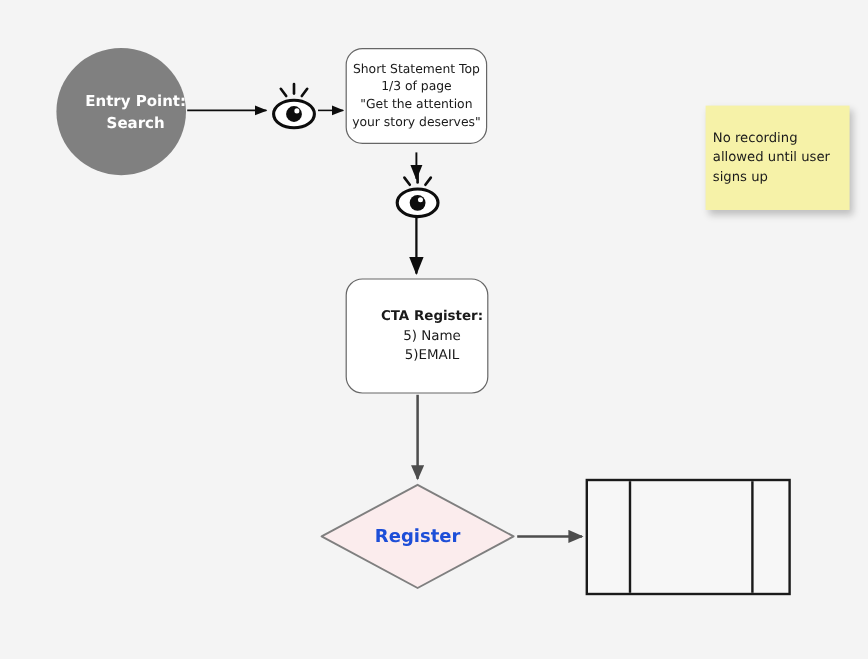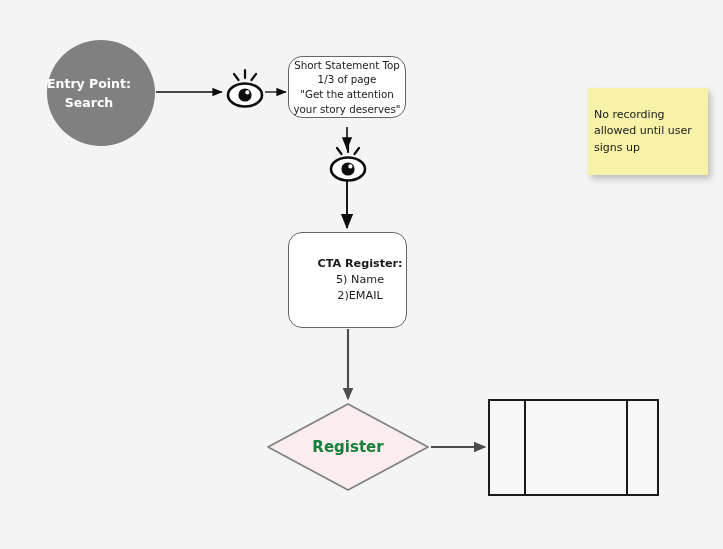--- a/index.html
+++ b/index.html
@@ -26,21 +26,21 @@
   
   #entry-circle {
     left: 47px;
     top: 40px;
     width: 108px;
     height: 106px;
     border-radius: 50%;
     background: #808080;
     display: flex;
     align-items: center;
-    justify-content: flex-start;
+    justify-content: flex-end;
     text-align: center;
   }
   #entry-circle .label {
     color: #ffffff;
     font-size: 12.5px;
     font-weight: bold;
     line-height: 1.55;
     white-space: pre-line;
   }
 
@@ -49,23 +49,23 @@
     background: #ffffff;
     border: 1.4px solid #666666;
     border-radius: 14px;
     display: flex;
     align-items: center;
     justify-content: center;
     text-align: center;
   }
   #statement-box {
     left: 288px;
-    top: 56px;
+    top: 40px;
     width: 118px;
-    height: 62px;
+    height: 80px;
   }
   #statement-box .label {
     color: #1a1a1a;
     font-size: 10.3px;
     line-height: 1.42;
     white-space: pre-line;
     padding: 0 4px;
   }
   #cta-box {
     left: 288px;
@@ -95,21 +95,21 @@
     position: absolute;
     left: 0;
     top: 0;
     width: 164px;
     height: 90px;
     display: flex;
     align-items: center;
     justify-content: center;
     font-size: 15px;
     font-weight: bold;
-    color: #15803d;
+    color: #1d4ed8;
   }
 
   
   #service-box {
     left: 488px;
     top: 399px;
     width: 171px;
     height: 97px;
     background: #f7f7f7;
     border: 2px solid #1a1a1a;
@@ -229,21 +229,21 @@
         <line x1="11" y1="6" x2="15.5" y2="12"></line>
         <line x1="33" y1="6" x2="28.5" y2="12"></line>
       </g>
       <ellipse cx="22" cy="27" rx="17" ry="11.5" fill="#ffffff" stroke="#0d0d0d" stroke-width="2.6"></ellipse>
       <circle cx="22" cy="27" r="6.6" fill="#0d0d0d"></circle>
       <circle cx="24.4" cy="24.4" r="2.1" fill="#ffffff"></circle>
     </svg>
   </div>
 
   <div class="node rbox" id="cta-box">
-    <div class="label"><span class="ttl">CTA Register:</span><br><span>5) Name</span><br><span>2)EMAIL</span></div>
+    <div class="label"><span class="ttl">CTA Register:</span><br><span>5) Name</span><br><span>5)EMAIL</span></div>
   </div>
 
   <div class="node" id="register-diamond">
     <svg width="164" height="90" viewBox="0 0 164 90">
       <path d="M82,2 L162,45 L82,88 L2,45 Z" fill="#fbeced" stroke="#7f7f7f" stroke-width="1.6" stroke-linejoin="round"></path>
     </svg>
     <div class="dtext">Register</div>
   </div>
 
   <div class="node" id="service-box">

